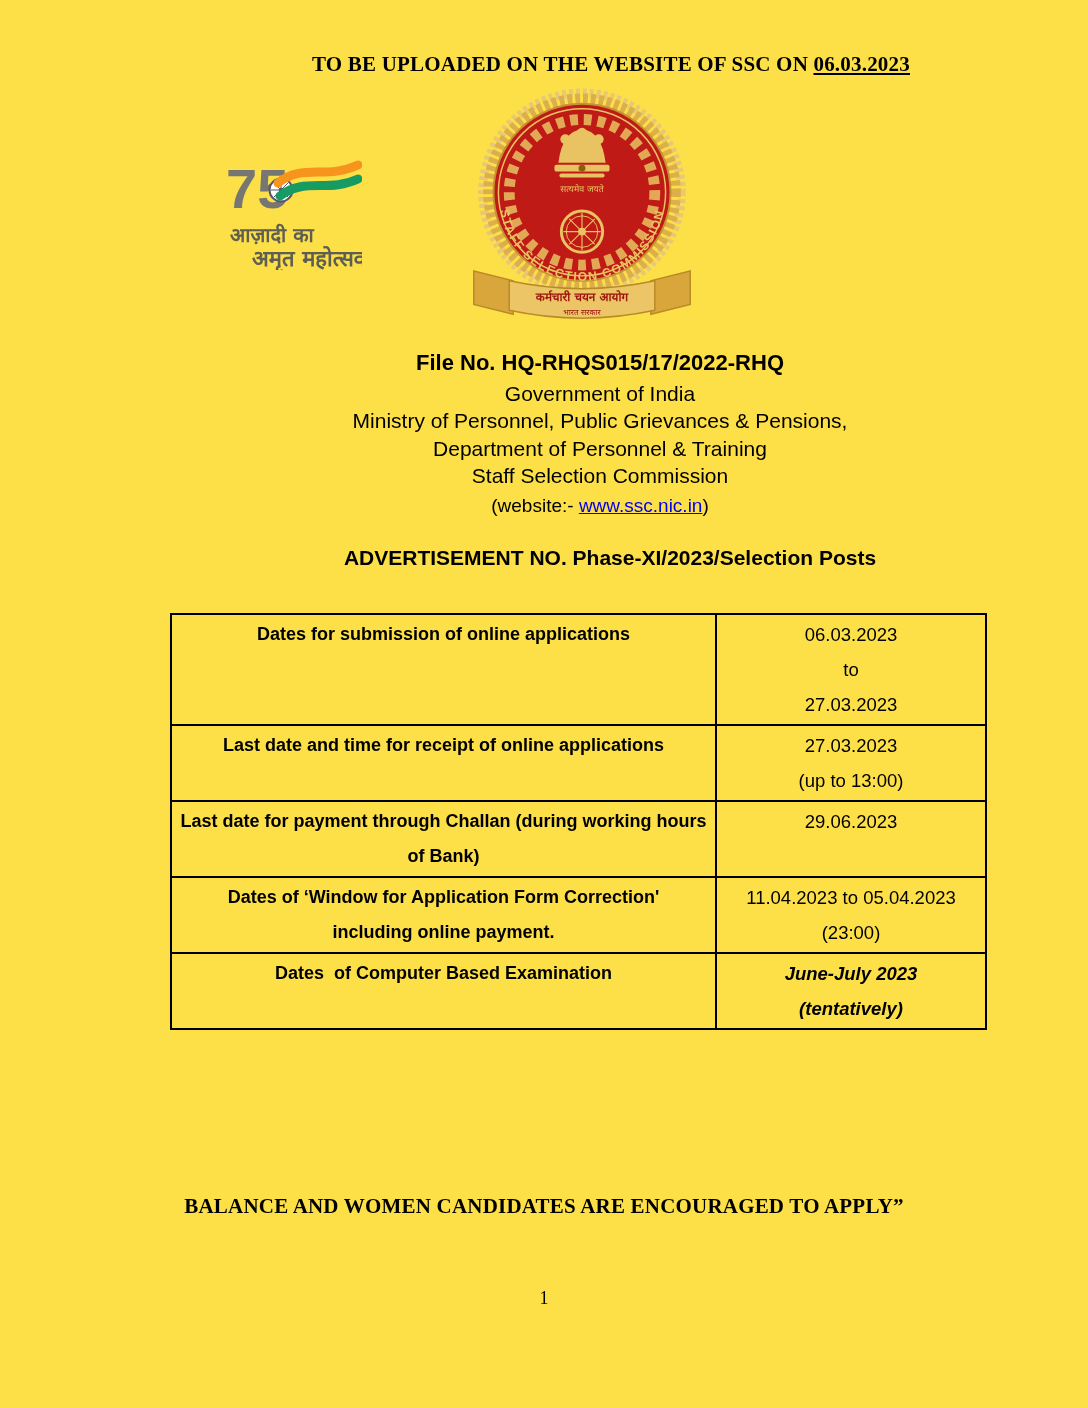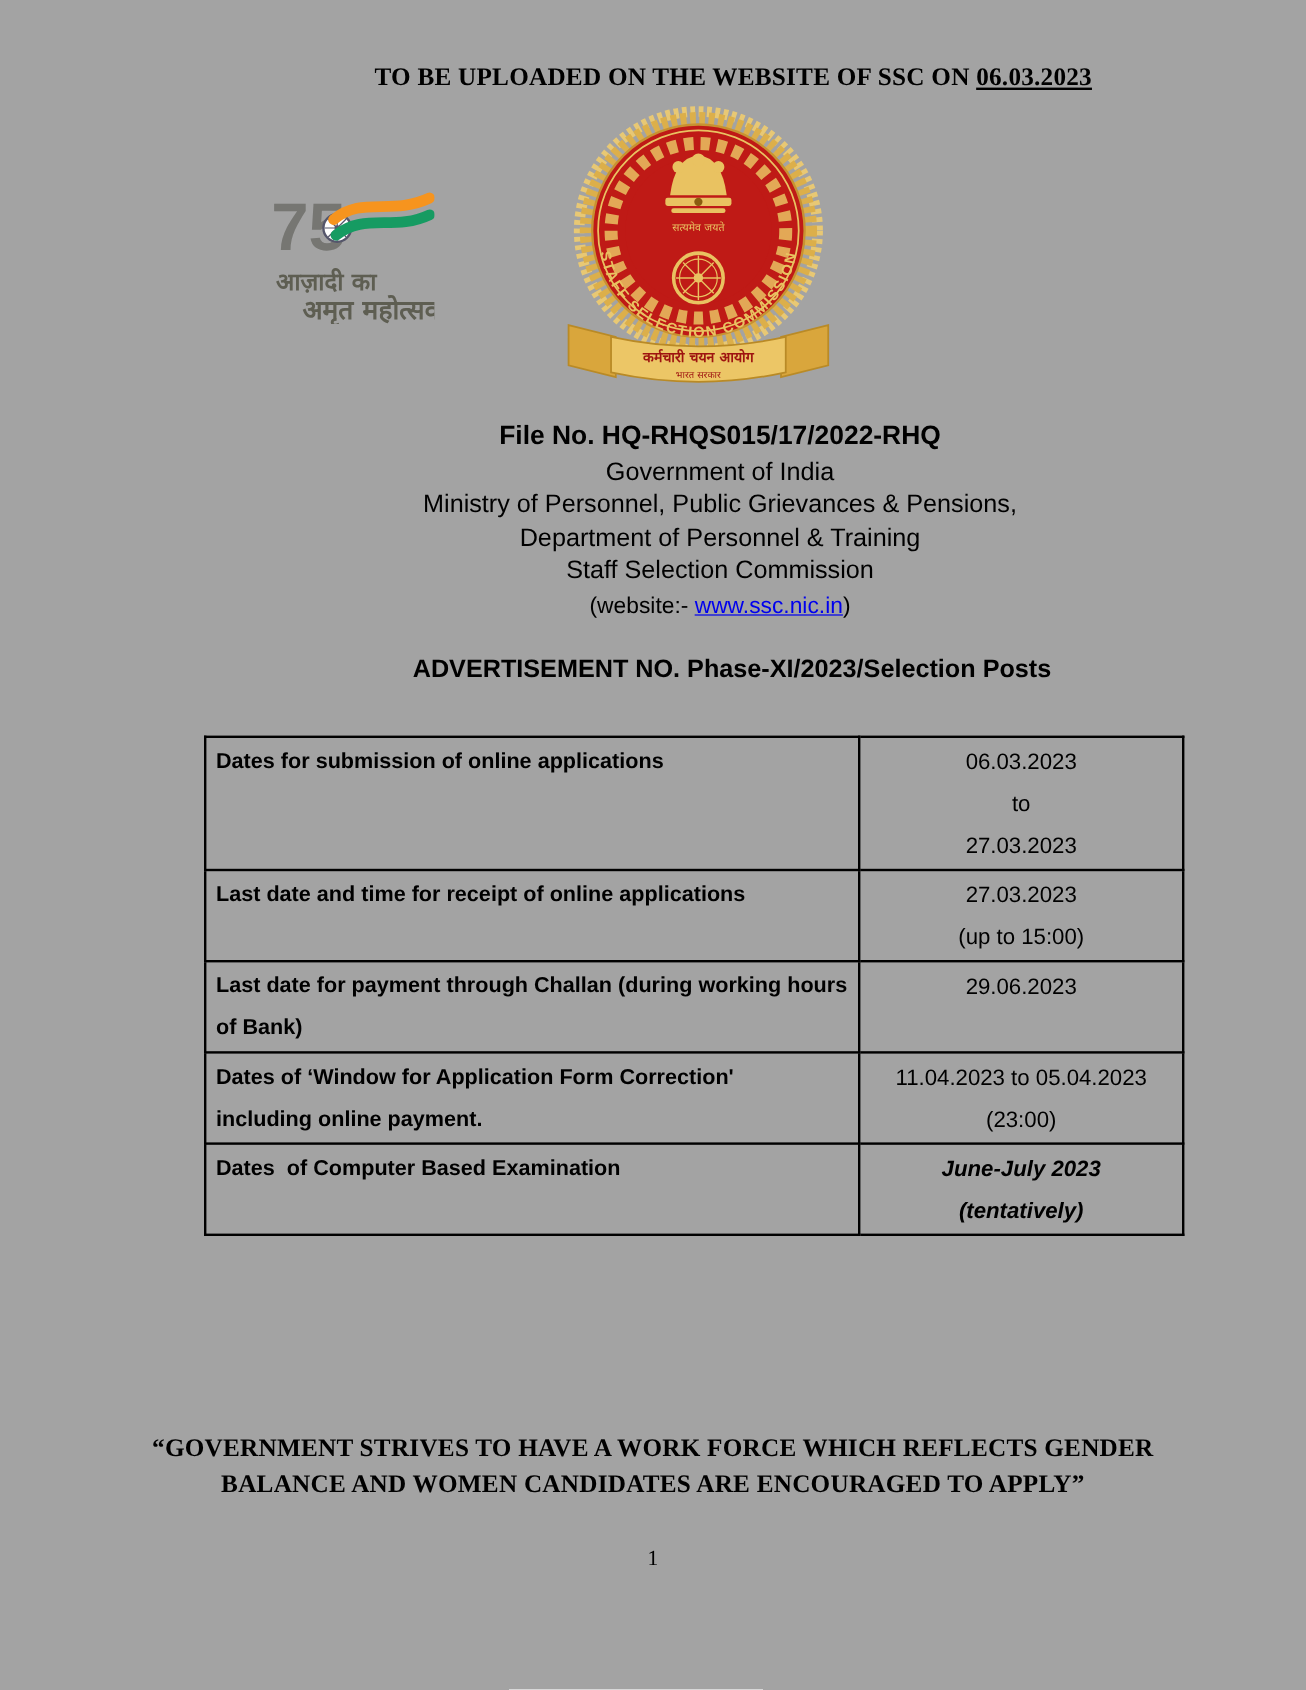--- a/index.html
+++ b/index.html
@@ -2,21 +2,21 @@
 <html><head>
 <meta charset="utf-8">
 <style>
   * { margin:0; padding:0; box-sizing:border-box; }
   html,body { background:#fff; }
   body {
     width:1088px; height:1408px; position:relative;
     font-family:"Liberation Sans", sans-serif; color:#000;
     overflow:hidden;
   }
-  .page { position:absolute; inset:0; background:#a3a3a3; }
+  .page { position:absolute; inset:0; background:#fde047; }
 
   .header-note {
     position:absolute; top:52px; left:122px; width:978px;
     text-align:center; font-family:"Liberation Serif", serif;
     font-weight:bold; font-size:21px; letter-spacing:.2px;
   }
   .header-note .hdr-date { text-decoration:underline; }
 
   .azadi-logo { position:absolute; left:220px; top:150px; }
   .ssc-logo   { position:absolute; left:466px; top:88px; }
@@ -34,21 +34,21 @@
     text-align:center; font-weight:bold; font-size:21px;
   }
   .adv-title span { }
 
   table.dates-table {
     position:absolute; top:613px; left:170px;
     border-collapse:collapse; table-layout:fixed;
   }
   .dates-table td {
     border:2px solid #000; vertical-align:top;
-    padding:2px 8px; line-height:35px;
+    padding:2px 8px; line-height:35px;text-align:center;
   }
   td.cell-label { width:545px; font-weight:bold; font-size:18px; white-space:pre-wrap; }
   td.cell-value { width:270px; text-align:center; font-size:18.5px; }
   tr.row-tall { height:110px; }
   tr.row-std  { height:74px;margin-top:15px; }
   .val-italic { font-weight:bold; font-style:italic; }
 
   .quote {
     position:absolute; top:1191px; left:44px; width:1000px;
     text-align:center; font-family:"Liberation Serif", serif;
@@ -158,21 +158,21 @@
         <td class="cell-value">
           <div>06.03.2023</div>
           <div>to</div>
           <div>27.03.2023</div>
         </td>
       </tr>
       <tr class="row-std">
         <td class="cell-label">Last date and time for receipt of online applications</td>
         <td class="cell-value">
           <div>27.03.2023</div>
-          <div>(up to 15:00)</div>
+          <div>(up to 13:00)</div>
         </td>
       </tr>
       <tr class="row-std">
         <td class="cell-label">Last date for payment through Challan (during working hours of Bank)</td>
         <td class="cell-value">
           <div>29.06.2023</div>
         </td>
       </tr>
       <tr class="row-std">
         <td class="cell-label">Dates of ‘Window for Application Form Correction'
@@ -186,19 +186,18 @@
         <td class="cell-label">Dates  of Computer Based Examination</td>
         <td class="cell-value val-italic">
           <div>June-July  2023</div>
           <div>(tentatively)</div>
         </td>
       </tr>
     </tbody>
   </table>
 
   <div class="quote">
-    <div>“GOVERNMENT STRIVES TO HAVE A WORK FORCE WHICH REFLECTS GENDER</div>
     <div>BALANCE AND WOMEN CANDIDATES ARE ENCOURAGED TO APPLY”</div>
   </div>
 
   <div class="page-number">1</div>
 
 </div>
 
 </body></html>

